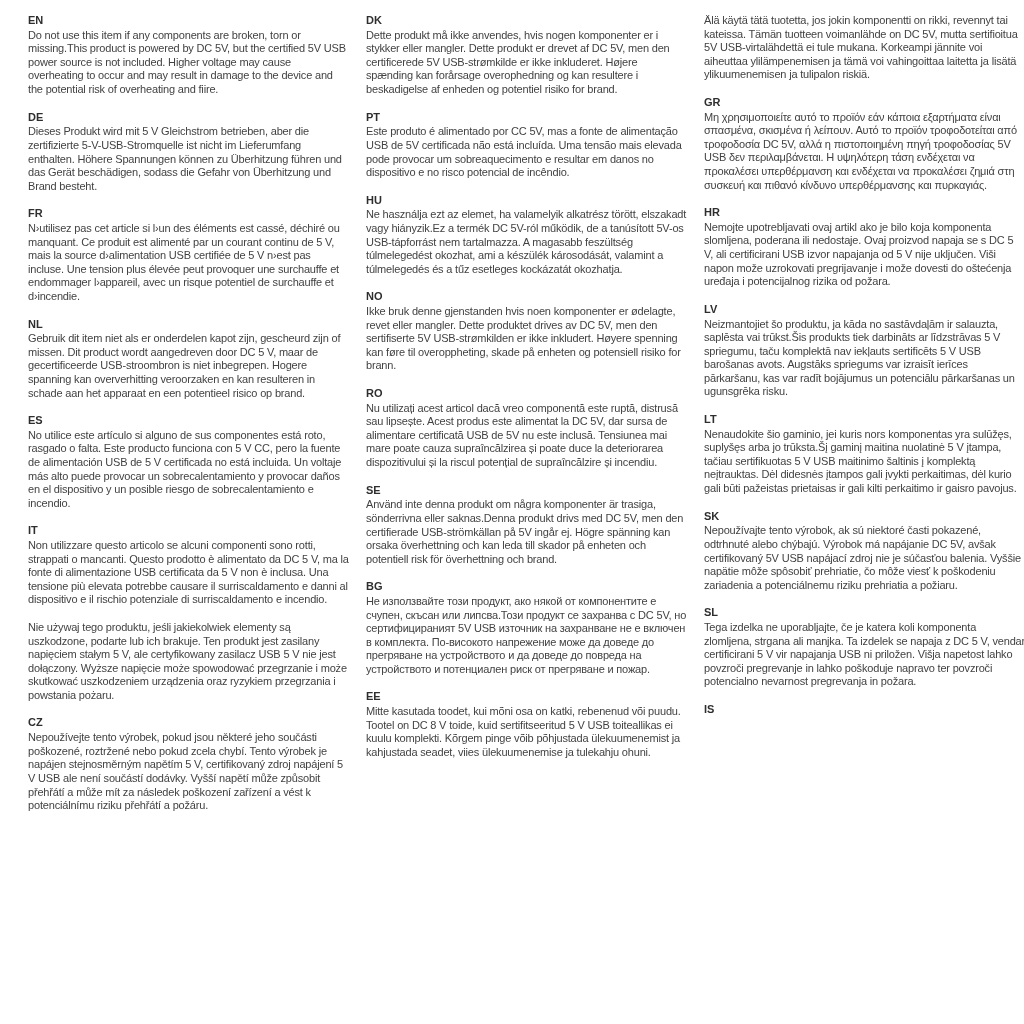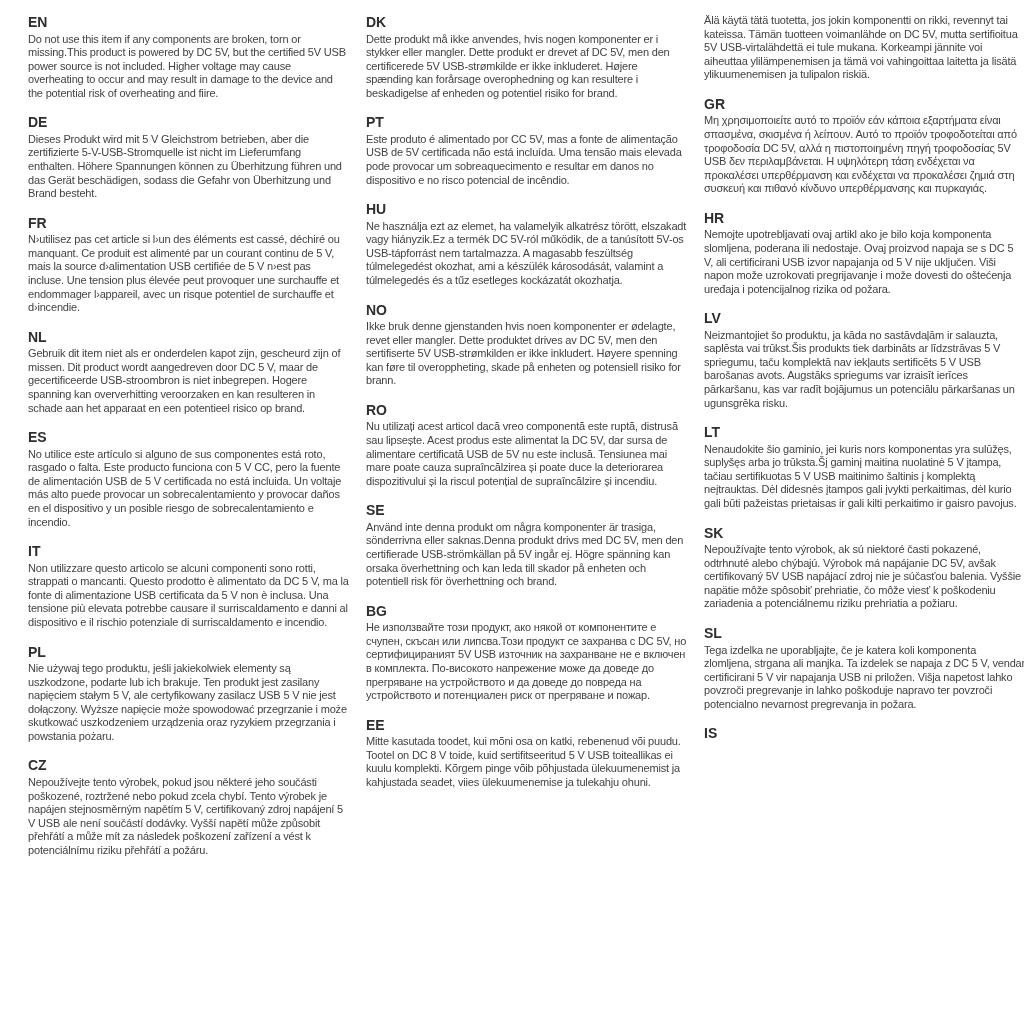--- a/index.html
+++ b/index.html
@@ -22,21 +22,21 @@
   }
   .col {
     flex: 0 0 321px;
     width: 321px;
   }
   .section {
     margin: 0 0 14px 0;
   }
   .lang {
     margin: 0 0 1px 0;
-    font-size: 14px;
+    font-size: 11px;
     font-weight: bold;
     color: #2e2e2e;
     line-height: 1.25;
   }
   .text {
     margin: 0;
     font-size: 11px;
     line-height: 1.235;
     letter-spacing: -0.18px;
     color: #424242;
@@ -66,21 +66,20 @@
     </div>
     <div class="section">
       <p class="lang">ES</p>
       <p class="text">No utilice este artículo si alguno de sus componentes está roto, rasgado o falta. Este producto funciona con 5 V CC, pero la fuente de alimentación USB de 5 V certificada no está incluida. Un voltaje más alto puede provocar un sobrecalentamiento y provocar daños en el dispositivo y un posible riesgo de sobrecalentamiento e incendio.</p>
     </div>
     <div class="section">
       <p class="lang">IT</p>
       <p class="text">Non utilizzare questo articolo se alcuni componenti sono rotti, strappati o mancanti. Questo prodotto è alimentato da DC 5 V, ma la fonte di alimentazione USB certificata da 5 V non è inclusa. Una tensione più elevata potrebbe causare il surriscaldamento e danni al dispositivo e il rischio potenziale di surriscaldamento e incendio.</p>
     </div>
     <div class="section">
-      <p class="lang">PL</p>
       <p class="text">Nie używaj tego produktu, jeśli jakiekolwiek elementy są uszkodzone, podarte lub ich brakuje. Ten produkt jest zasilany napięciem stałym 5 V, ale certyfikowany zasilacz USB 5 V nie jest dołączony. Wyższe napięcie może spowodować przegrzanie i może skutkować uszkodzeniem urządzenia oraz ryzykiem przegrzania i powstania pożaru.</p>
     </div>
     <div class="section">
       <p class="lang">CZ</p>
       <p class="text">Nepoužívejte tento výrobek, pokud jsou některé jeho součásti poškozené, roztržené nebo pokud zcela chybí. Tento výrobek je napájen stejnosměrným napětím 5 V, certifikovaný zdroj napájení 5 V USB ale není součástí dodávky. Vyšší napětí může způsobit přehřátí a může mít za následek poškození zařízení a vést k potenciálnímu riziku přehřátí a požáru.</p>
     </div>
   </div>
 
   <div class="col">
     <div class="section">

